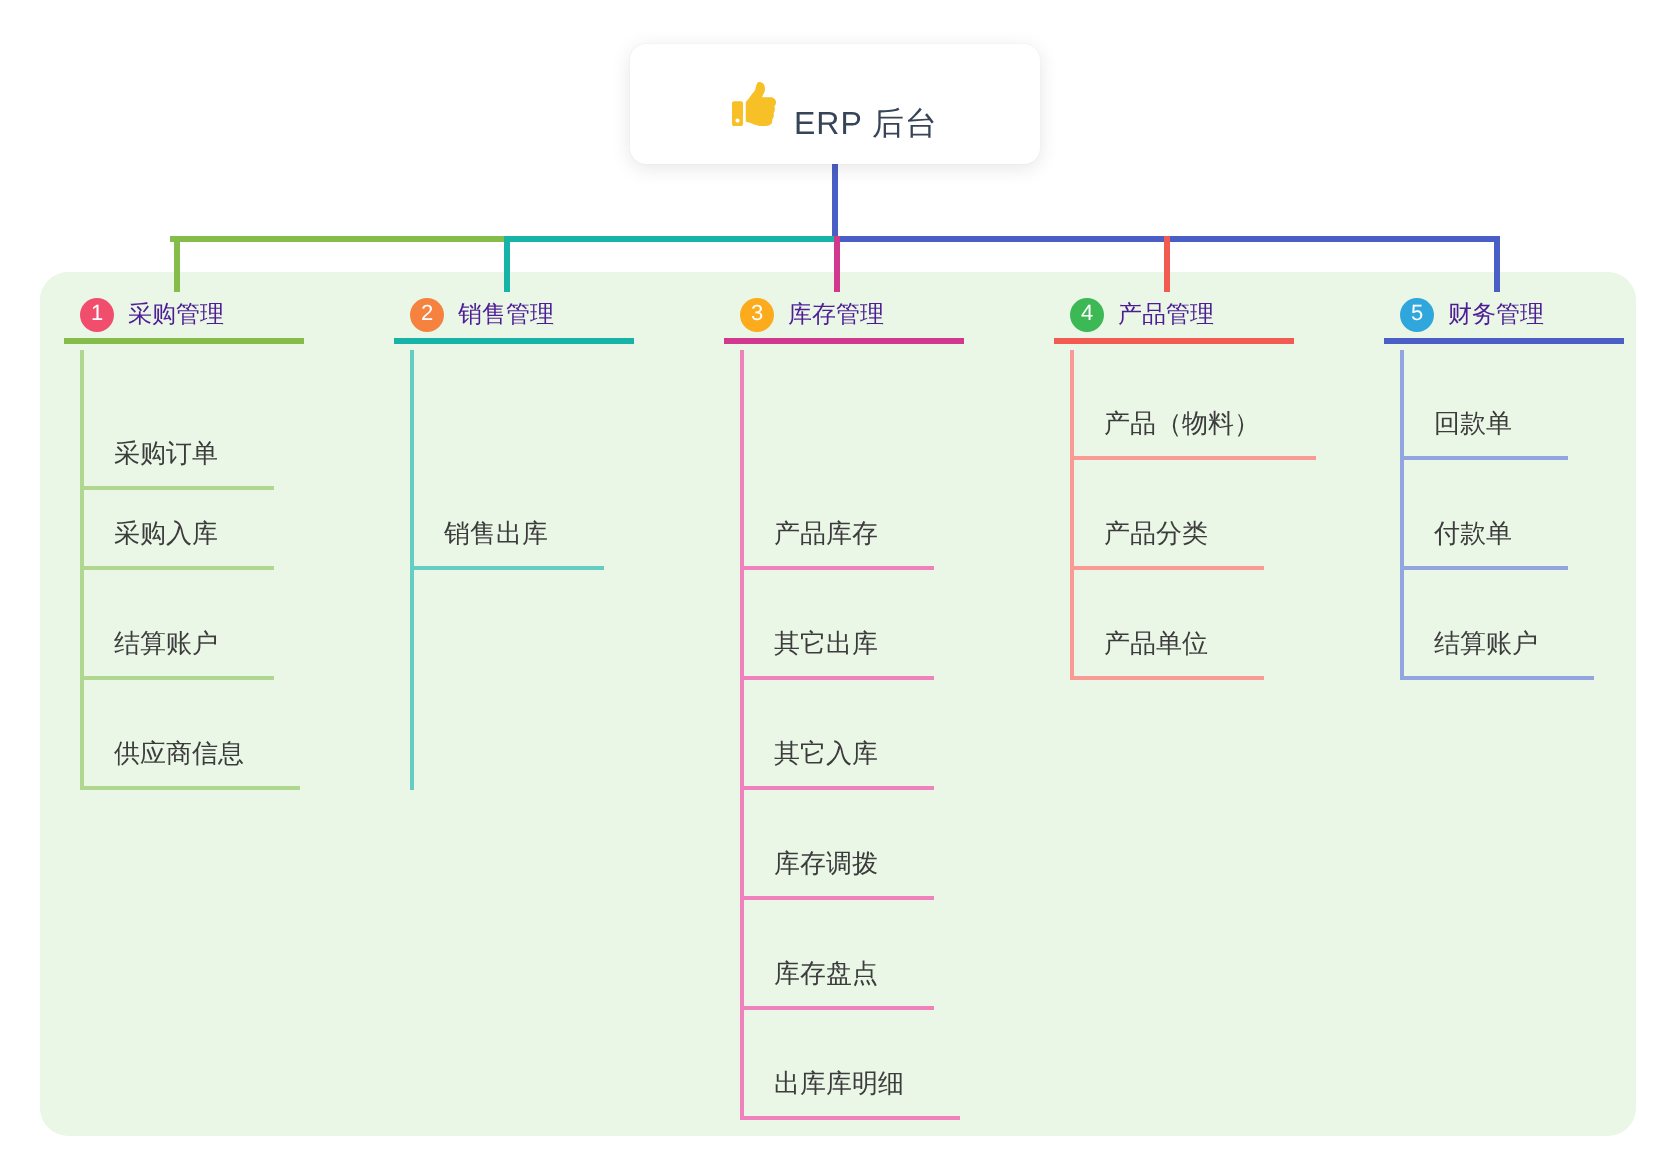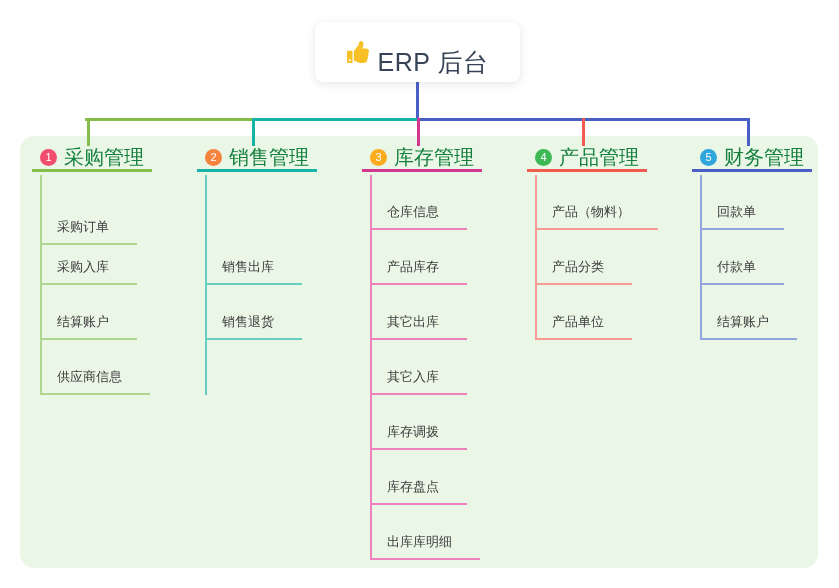--- a/index.html
+++ b/index.html
@@ -15,21 +15,21 @@
     background:var(--panel_bg,#EAF6E6); border-radius:14px;
   }
   
   .root-node {
     position:absolute; left:315px; top:22px; width:205px; height:60px;
     background:#ffffff; border-radius:8px;
     box-shadow:0 2px 10px rgba(0,0,0,0.10), 0 0 1px rgba(0,0,0,0.06);
     display:flex; align-items:center; justify-content:center; gap:9px;
     z-index:3; cursor:pointer;
   }
-  .root-title { font-size:25px; color:var(--title_text,#374357); font-weight:500; letter-spacing:0.5px;margin-top:20px; }
+  .root-title { font-size:16px; color:var(--title_text,#374357); font-weight:500; letter-spacing:0.5px;margin-top:20px; }
   .thumb-icon { width:22px; height:22px; display:block; }
   
   .line { position:absolute; z-index:1; }
   .root-v  { left:416px; top:82px;  width:3px;  height:39px;  background:var(--blue); }
   .bus-green { left:85px;  top:118px; width:170px; height:3px; background:var(--green); }
   .bus-teal  { left:254px; top:118px; width:164px; height:3px; background:var(--teal); }
   .bus-blue  { left:418px; top:118px; width:332px; height:3px; background:var(--blue); }
   
   .branch { position:absolute; top:146px; width:126px; z-index:2; }
   .drop {
@@ -40,21 +40,21 @@
     position:relative; width:120px; height:26px;
     border-bottom:3px solid var(--strong);
     display:flex; align-items:center; gap:7px; padding-left:8px;
     cursor:pointer;
   }
   .badge {
     width:17px; height:17px; border-radius:50%; background:var(--badge);
     color:#fff; font-size:11px; line-height:17px; text-align:center;
     flex:0 0 17px;
   }
-  .head-label { font-size:20px; color:#15803d; font-weight:500; white-space:nowrap; }
+  .head-label { font-size:12px; color:#4c1d95; font-weight:500; white-space:nowrap; }
   .vline { position:absolute; left:8px; top:29px; width:2px; background:var(--light); }
   .item {
     position:absolute; left:8px; white-space:nowrap;
     font-size:13px; color:#3c3c3c;
     padding:0 28px 7px 17px;
     border-bottom:2px solid var(--light);
     cursor:pointer;
   }
 </style>
 </head>
@@ -90,31 +90,29 @@
   </div>
 
   <div class="branch" style="left: 197px; --strong: #16B3A6; --light: #66CDC2; --badge: #F5823E;">
     <div class="drop"></div>
     <div class="head">
       <span class="badge">2</span>
       <span class="head-label">销售管理</span>
     </div>
     <div class="vline" style="height:220px"></div>
     <div class="item" style="top:112px">销售出库</div>
-    <div class="item" style="top:167px">销售退货</div>
   </div>
 
   <div class="branch" style="left: 362px; --strong: #D3388F; --light: #EF82BC; --badge: #FBAB1C;">
     <div class="drop"></div>
     <div class="head">
       <span class="badge">3</span>
       <span class="head-label">库存管理</span>
     </div>
     <div class="vline" style="height:385px"></div>
-    <div class="item" style="top:57px">仓库信息</div>
     <div class="item" style="top:112px">产品库存</div>
     <div class="item" style="top:167px">其它出库</div>
     <div class="item" style="top:222px">其它入库</div>
     <div class="item" style="top:277px">库存调拨</div>
     <div class="item" style="top:332px">库存盘点</div>
     <div class="item" style="top:387px">出库库明细</div>
   </div>
 
   <div class="branch" style="left: 527px; --strong: #F25B52; --light: #F79B94; --badge: #3CB854;">
     <div class="drop"></div>

